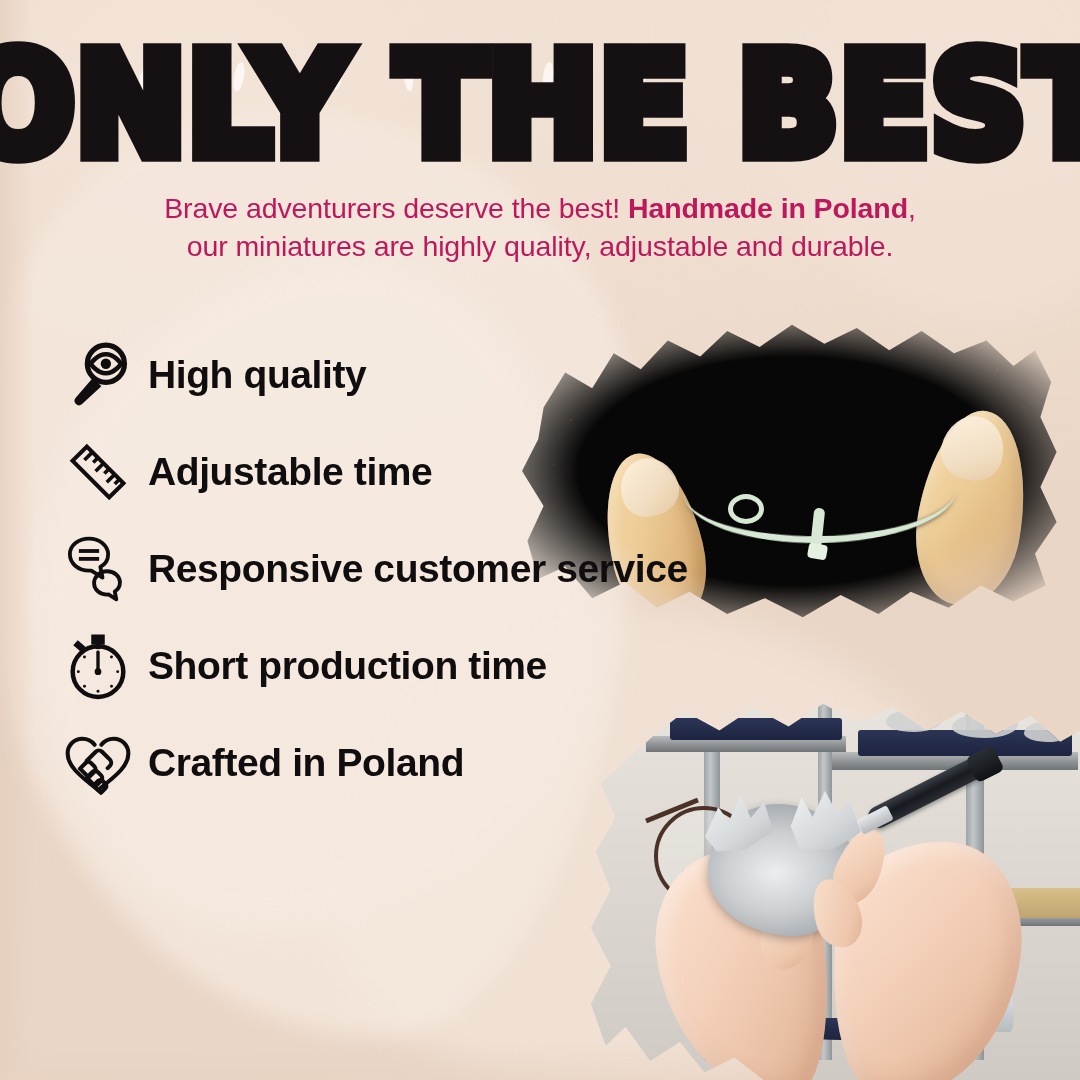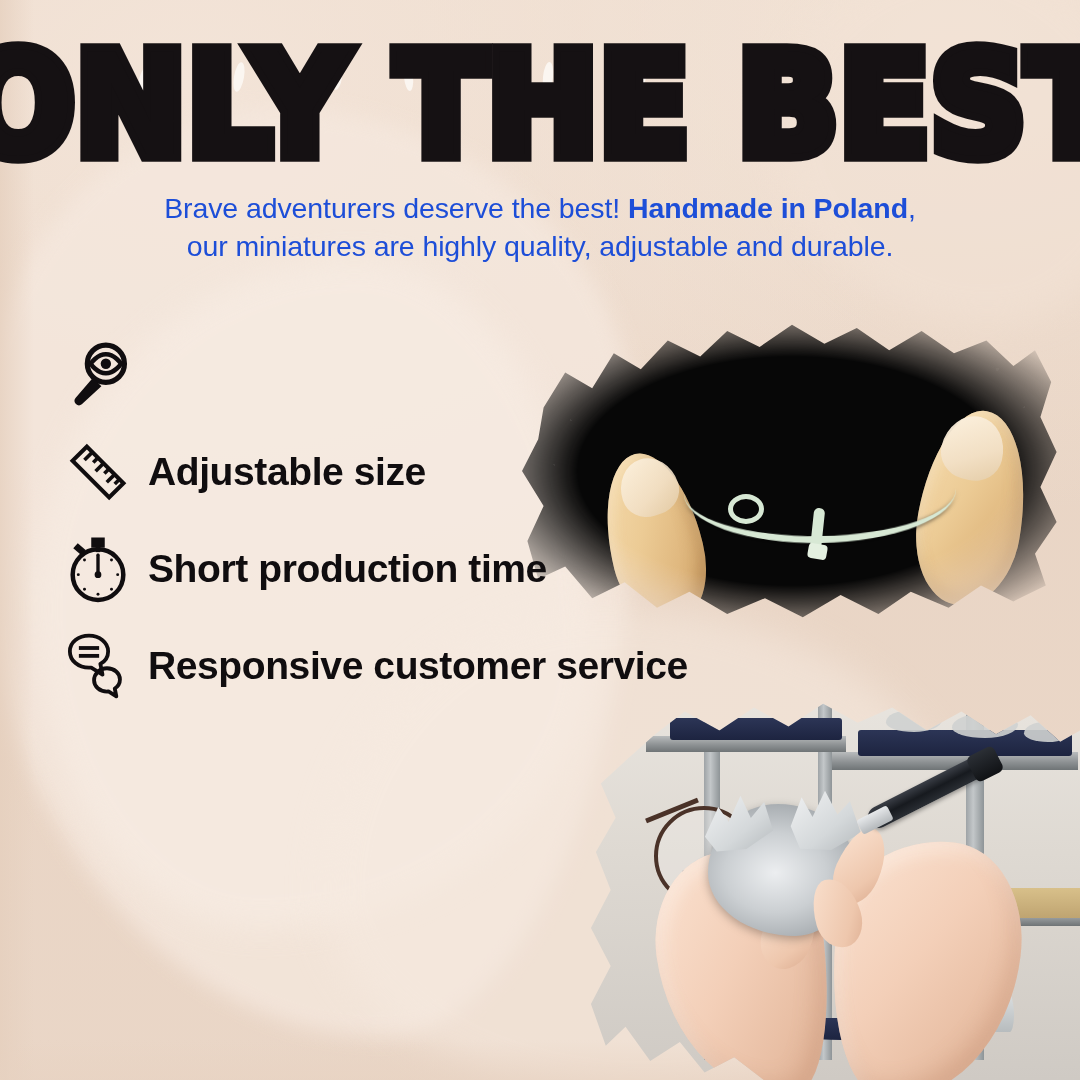--- a/index.html
+++ b/index.html
@@ -128,21 +128,21 @@
   
   .subtitle {
     position: absolute;
     left: 50%;
     transform: translateX(-50%);
     top: 190px;
     width: 900px;
     text-align: center;
     font-size: 28.5px;
     line-height: 1.33;
-    color: #1d4ed8;
+    color: #be185d;
     letter-spacing: -0.1px;
     z-index: 6;
   }
   .subtitle b {
     font-weight: 700;
   }
 
   
   .features {
     position: absolute;
@@ -566,40 +566,55 @@
       <div class="feature-icon">
         <svg width="72" height="72" viewBox="0 0 64 64" aria-hidden="true">
           <g fill="none" stroke="#100d0f" stroke-width="4.6">
             <circle cx="39" cy="22" r="16.5"></circle>
           </g>
           <path d="M27.5 34.5 L12 52.5 a4 4 0 0 0 5.6 5.6 L35 42" fill="#100d0f"></path>
           <path d="M39 13.5 c-8 0-13.5 8.5-13.5 8.5 s5.5 8.5 13.5 8.5 s13.5-8.5 13.5-8.5 S47 13.5 39 13.5 z" fill="none" stroke="#100d0f" stroke-width="4"></path>
           <circle cx="39" cy="22" r="4.6" fill="#100d0f"></circle>
         </svg>
       </div>
+      <div class="feature-label">High quality</div>
     </div>
 
 
     <div class="feature-row">
       <div class="feature-icon">
         <svg width="72" height="72" viewBox="0 0 64 64" aria-hidden="true">
           <g transform="rotate(45 32 32)">
             <rect x="9" y="23" width="46" height="18" fill="none" stroke="#100d0f" stroke-width="3.6"></rect>
             <g stroke="#100d0f" stroke-width="3.2">
               <line x1="16" y1="23" x2="16" y2="33"></line>
               <line x1="23" y1="23" x2="23" y2="29"></line>
               <line x1="30" y1="23" x2="30" y2="33"></line>
               <line x1="37" y1="23" x2="37" y2="29"></line>
               <line x1="44" y1="23" x2="44" y2="33"></line>
               <line x1="50" y1="23" x2="50" y2="29"></line>
             </g>
           </g>
         </svg>
       </div>
-      <div class="feature-label">Adjustable size</div>
+      <div class="feature-label">Adjustable time</div>
+    </div>
+
+    <div class="feature-row">
+      <div class="feature-icon">
+        <svg width="72" height="72" viewBox="0 0 64 64" aria-hidden="true">
+          <g fill="none" stroke="#100d0f" stroke-width="3.4" stroke-linejoin="round">
+            <path d="M40 34 c6.5 0 11.5 4.4 11.5 10 c0 3.3-1.8 6.2-4.6 8 l1.4 7 l-7-4.4 c-0.4 0-0.8 0.1-1.3 0.1 c-6.5 0-11.5-4.4-11.5-10 S33.5 34 40 34 z"></path>
+            <path d="M24 5 c9.4 0 17 6.3 17 14 c0 4.6-2.7 8.7-6.9 11.2 l1.9 9.4 l-10-6.2 c-0.7 0.1-1.3 0.1-2 0.1 c-9.4 0-17-6.3-17-14.5 S14.6 5 24 5 z"></path>
+            <line x1="15" y1="16" x2="33" y2="16"></line>
+            <line x1="15" y1="23" x2="33" y2="23"></line>
+          </g>
+        </svg>
+      </div>
+      <div class="feature-label">Responsive customer service</div>
     </div>
 
     <div class="feature-row">
       <div class="feature-icon">
         <svg width="72" height="72" viewBox="0 0 64 64" aria-hidden="true">
           <circle cx="32" cy="37" r="22.5" fill="none" stroke="#100d0f" stroke-width="4"></circle>
           <rect x="26" y="4" width="12" height="9" fill="#100d0f"></rect>
           <rect x="30" y="11" width="4" height="6" fill="#100d0f"></rect>
           <path d="M14 9 l7 6 l-4 4.5 l-7-6 z" fill="#100d0f"></path>
           <line x1="32" y1="37" x2="32" y2="20" stroke="#100d0f" stroke-width="3" stroke-linecap="round"></line>
@@ -615,27 +630,28 @@
             <circle cx="20" cy="24" r="1.3"></circle>
           </g>
         </svg>
       </div>
       <div class="feature-label">Short production time</div>
     </div>
 
     <div class="feature-row">
       <div class="feature-icon">
         <svg width="72" height="72" viewBox="0 0 64 64" aria-hidden="true">
-          <g fill="none" stroke="#100d0f" stroke-width="3.4" stroke-linejoin="round">
-            <path d="M40 34 c6.5 0 11.5 4.4 11.5 10 c0 3.3-1.8 6.2-4.6 8 l1.4 7 l-7-4.4 c-0.4 0-0.8 0.1-1.3 0.1 c-6.5 0-11.5-4.4-11.5-10 S33.5 34 40 34 z"></path>
-            <path d="M24 5 c9.4 0 17 6.3 17 14 c0 4.6-2.7 8.7-6.9 11.2 l1.9 9.4 l-10-6.2 c-0.7 0.1-1.3 0.1-2 0.1 c-9.4 0-17-6.3-17-14.5 S14.6 5 24 5 z"></path>
-            <line x1="15" y1="16" x2="33" y2="16"></line>
-            <line x1="15" y1="23" x2="33" y2="23"></line>
+          <g fill="none" stroke="#100d0f" stroke-width="3.6" stroke-linejoin="round" stroke-linecap="round">
+            <path d="M32 56 C14 42 5 34 5 23.5 C5 16 10.8 10.5 18 10.5 c4.3 0 8.4 2 11 5.3"></path>
+            <path d="M32 56 C50 42 59 34 59 23.5 C59 16 53.2 10.5 46 10.5 c-4.3 0-8.4 2-11 5.3"></path>
+            <path d="M22 30 l8-8 a4 4 0 0 1 5.6 0 l7 7 a4 4 0 0 1 0 5.6 l-2 2"></path>
+            <path d="M16 37 l5-5 a3.4 3.4 0 0 1 4.8 0 l3 3 a3.4 3.4 0 0 1 0 4.8 l-5 5 z"></path>
+            <path d="M22 45 l5-5 a3.4 3.4 0 0 1 4.8 0 l3 3 a3.4 3.4 0 0 1 0 4.8 l-5 5 z"></path>
+            <path d="M28 52 l4-4 a3 3 0 0 1 4.2 0 l2.4 2.4 a3 3 0 0 1 0 4.2 l-4 4 z"></path>
           </g>
         </svg>
       </div>
-      <div class="feature-label">Responsive customer service</div>
+      <div class="feature-label">Crafted in Poland</div>
     </div>
 
-
   </div>
 
 </div>
 
 </body></html>

